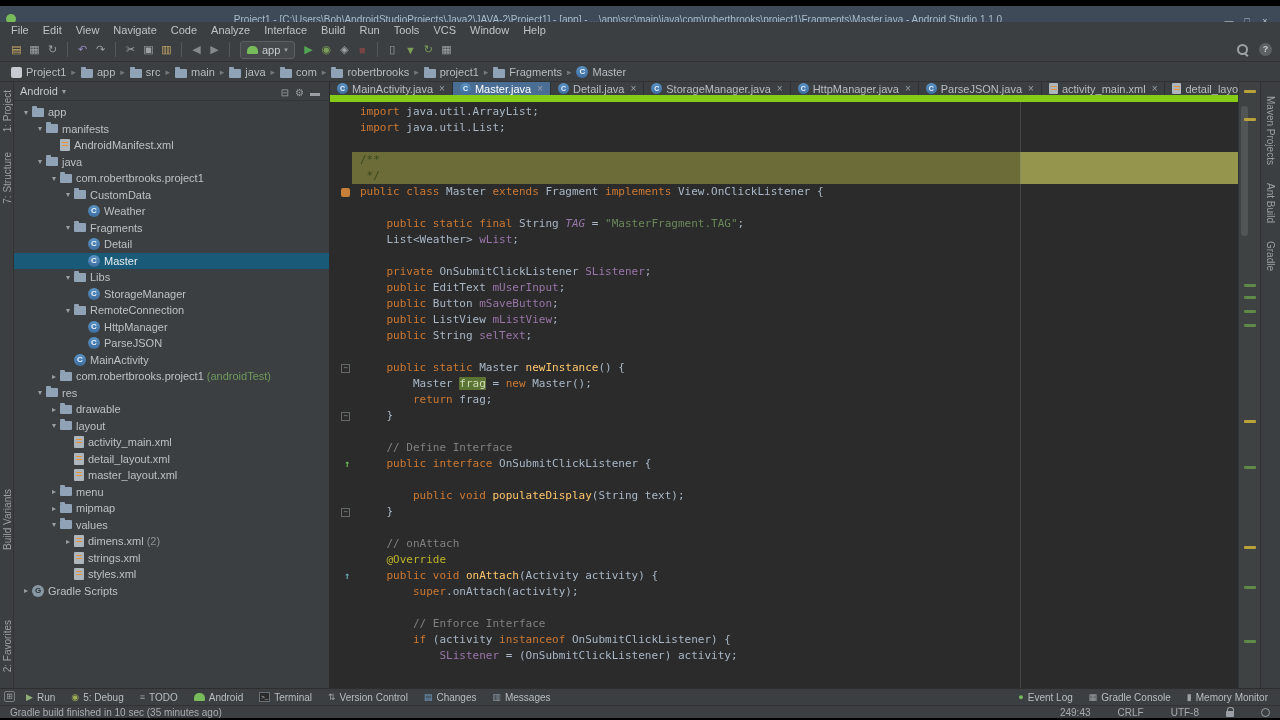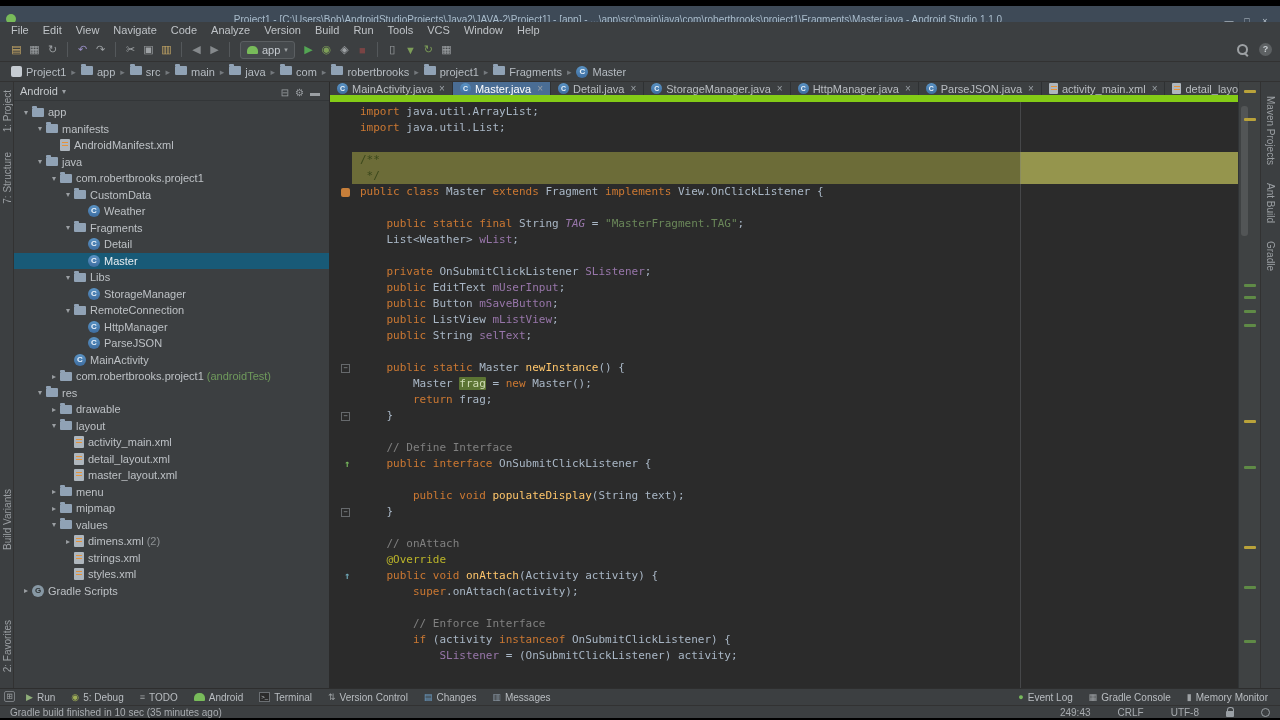--- a/index.html
+++ b/index.html
@@ -20,21 +20,21 @@
   .tb-sep{width:1px;height:15px;background:#54585b;margin:0 5px}
   .run-config{display:inline-flex;align-items:center;gap:4px;height:18px;padding:0 6px;margin:0 4px;background:#45494c;border:1px solid #5b5f62;border-radius:3px;font-size:11px;color:#c8cdd2}
   .rc-caret{font-size:7px;color:#9da1a4}
   #toolbar-right{display:flex;align-items:center;gap:10px}
   .magnifier{position:relative;width:13px;height:13px;display:inline-block}
   .magnifier::before{content:"";position:absolute;left:1px;top:1px;width:7px;height:7px;border:2px solid #9da1a4;border-radius:50%}
   .magnifier::after{content:"";position:absolute;left:9px;top:9px;width:5px;height:2px;background:#9da1a4;transform:rotate(45deg);transform-origin:0 0}
   .help-btn{width:13px;height:13px;border-radius:50%;background:#5d6163;color:#c9ced2;font-size:9px;line-height:13px;text-align:center;font-weight:bold}
 
   .navbar{position:absolute;left:0;top:62px;width:1280px;height:20px;background:#3c3f41;border-bottom:1px solid #323232;display:flex;align-items:center;padding-left:8px}
-  .crumb{display:inline-flex;align-items:flex-start;gap:4px;padding:0 3px;font-size:11px;color:#b6bcc2}
+  .crumb{display:inline-flex;align-items:flex-end;gap:4px;padding:0 3px;font-size:11px;color:#b6bcc2}
   .bc-sep{color:#74797d;font-size:9px;padding:0 2px}
 
   .left-strip{position:absolute;left:0;top:82px;width:14px;height:606px;background:#3c3f41;border-right:1px solid #323232}
   .left-strip-top{position:absolute;top:8px;left:0;width:14px;display:flex;flex-direction:column;align-items:center;gap:20px}
   .left-strip-bottom{position:absolute;bottom:16px;left:0;width:14px;display:flex;flex-direction:column;align-items:center;gap:70px}
   .vlabel{writing-mode:vertical-rl;transform:rotate(180deg);font-size:10px;color:#9b9fa3;white-space:nowrap}
 
   .project-panel{position:absolute;left:14px;top:82px;width:316px;height:606px;background:#3c3f41;border-right:1px solid #2b2b2b;overflow:hidden}
   .panel-header{height:19px;display:flex;align-items:center;padding:0 6px;border-bottom:1px solid #333638;gap:4px}
   .ph-label{font-size:11px;color:#c6cacd}
@@ -113,21 +113,21 @@
     <span id="win-controls"><span class="win-btn">—</span><span class="win-btn">□</span><span class="win-btn">×</span></span>
   </div>
 
   <div class="menubar" id="menubar">
       <span class="menu-item">File</span>
       <span class="menu-item">Edit</span>
       <span class="menu-item">View</span>
       <span class="menu-item">Navigate</span>
       <span class="menu-item">Code</span>
       <span class="menu-item">Analyze</span>
-      <span class="menu-item">Version</span>
+      <span class="menu-item">Interface</span>
       <span class="menu-item">Build</span>
       <span class="menu-item">Run</span>
       <span class="menu-item">Tools</span>
       <span class="menu-item">VCS</span>
       <span class="menu-item">Window</span>
       <span class="menu-item">Help</span>
     </div>
 
   <div class="toolbar">
     <span id="toolbar-items">

